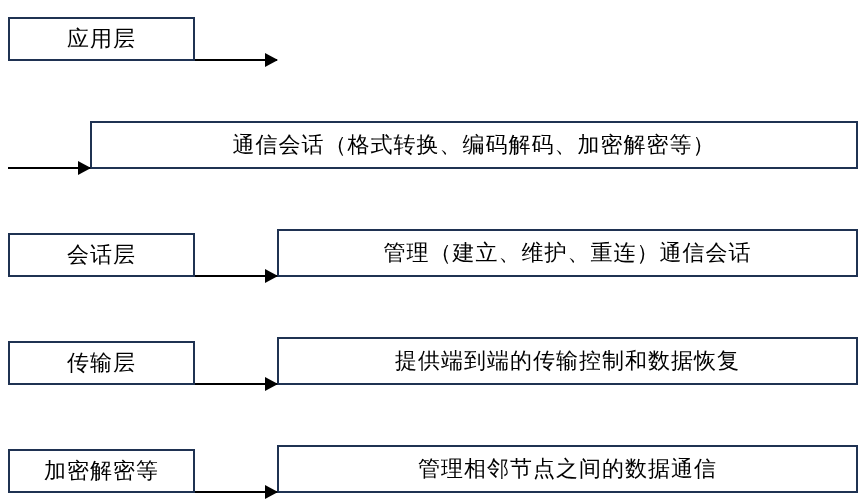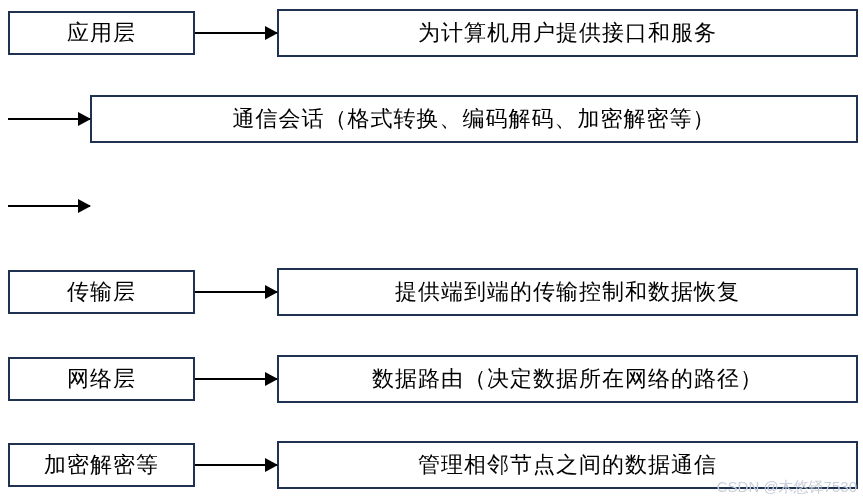--- a/index.html
+++ b/index.html
@@ -22,21 +22,21 @@
     position: relative;
     width: 863px;
     height: 500px;
     display: flex;
     flex-direction: column;
     justify-content: space-between;
     padding: 5px 5px 7px 8px;
   }
   .row {
     display: flex;
-    align-items: center;
+    align-items: flex-end;
     height: 56px;
     flex: 0 0 auto;
   }
   .layer-box {
     flex: 0 0 187px;
     height: 44px;
     border: 2px solid var(--box-border);
     background: var(--bg);
     display: flex;
     align-items: center;
@@ -87,61 +87,54 @@
 </head>
 <body>
 
 <div class="canvas">
 
   <div class="row">
     <div class="layer-box">
       <span>应用层</span>
     </div>
     <div class="arrow"></div>
-    <div class="desc-box">
-      <span>为计算机用户提供接口和服务</span>
-    </div>
   </div>
 
   <div class="row">
     <div class="arrow"></div>
     <div class="desc-box">
       <span>通信会话（格式转换、编码解码、加密解密等）</span>
     </div>
   </div>
 
   <div class="row">
+    <div class="layer-box">
+      <span>会话层</span>
+    </div>
     <div class="arrow"></div>
+    <div class="desc-box">
+      <span>管理（建立、维护、重连）通信会话</span>
+    </div>
   </div>
 
   <div class="row">
     <div class="layer-box">
       <span>传输层</span>
     </div>
     <div class="arrow"></div>
     <div class="desc-box">
       <span>提供端到端的传输控制和数据恢复</span>
     </div>
   </div>
 
-  <div class="row">
-    <div class="layer-box">
-      <span>网络层</span>
-    </div>
-    <div class="arrow"></div>
-    <div class="desc-box">
-      <span>数据路由（决定数据所在网络的路径）</span>
-    </div>
-  </div>
 
   <div class="row">
     <div class="layer-box">
       <span>加密解密等</span>
     </div>
     <div class="arrow"></div>
     <div class="desc-box">
       <span>管理相邻节点之间的数据通信</span>
     </div>
   </div>
 
 
-  <div class="watermark">CSDN @木悠铎7530</div>
 </div>
 
 </body></html>

